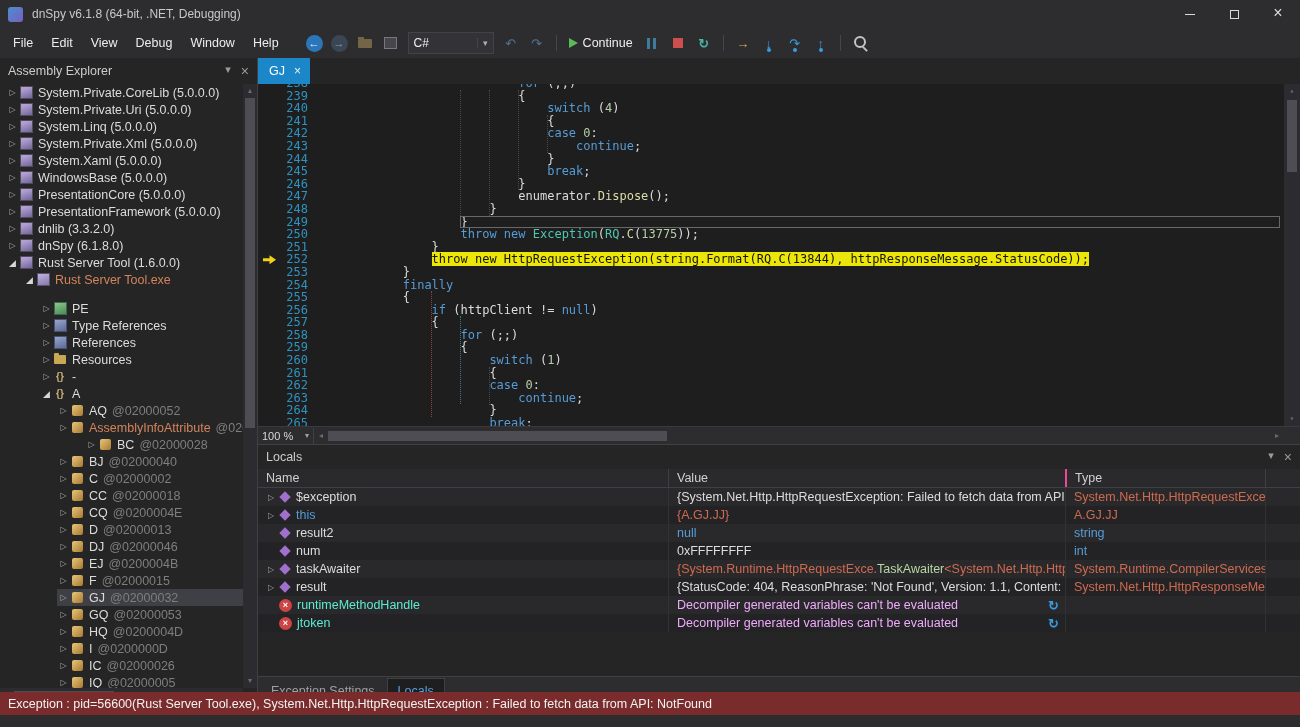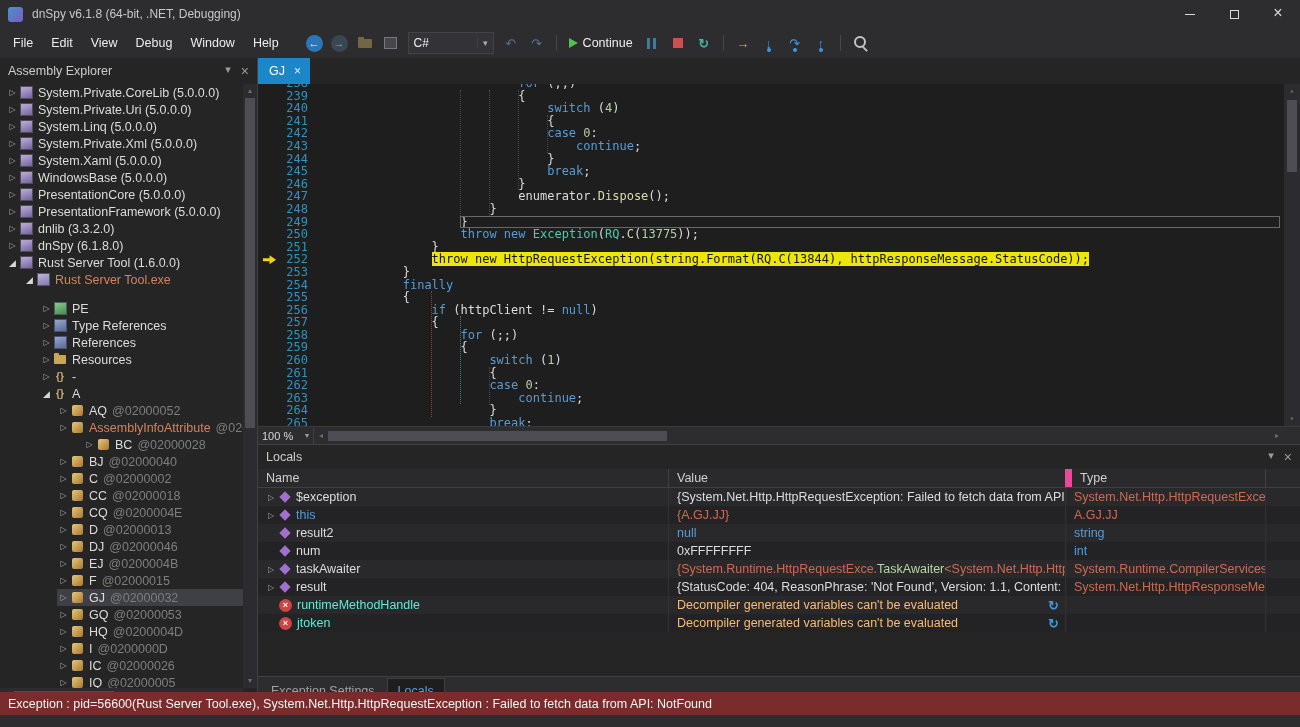--- a/index.html
+++ b/index.html
@@ -130,21 +130,21 @@
 #ed-hscroll .htrack{height:16px;}
 #ed-hscroll .corner{width:16px;height:16px;background:#2d2d30;}
 
 
 #locals-panel{height:232px;background:#252526;border-top:1px solid #3f3f46;display:flex;flex-direction:column;overflow:hidden;}
 #locals-header{height:24px;display:flex;align-items:center;padding:0 8px;color:#cccccc;}
 #locals-cols{height:19px;display:flex;background:#2a2a2c;border-bottom:1px solid #3f3f46;color:#d0d0d0;}
 .hcell{display:flex;align-items:center;padding-left:8px;overflow:hidden;}
 .hcell:nth-child(1){width:410px;}
 .hcell:nth-child(2){width:397px;border-left:1px solid #3f3f46;}
-.hcell:nth-child(3){width:200px;border-left:7px solid #ec4899;}
+.hcell:nth-child(3){width:200px;border-left:2px solid #ec4899;}
 .hcell:nth-child(4){flex:1;border-left:1px solid #3f3f46;}
 #locals-rows{flex:1;overflow:hidden;}
 .lrow{height:18px;display:flex;align-items:center;background:#29292b;}
 .lrow.alt{background:#232326;}
 .lcell{height:18px;display:flex;align-items:center;overflow:hidden;white-space:nowrap;}
 .lcell.name{width:410px;padding-left:6px;}
 .lcell.value{width:397px;padding-left:8px;position:relative;border-left:1px solid #323236;}
 .lcell.type{width:200px;padding-left:8px;border-left:1px solid #323236;}
 .lcell.extra{flex:1;border-left:1px solid #323236;}
 .lchev{flex:0 0 14px;font-size:8px;color:#a0a0a0;text-align:center;}
@@ -152,21 +152,21 @@
 .licon{flex:0 0 14px;display:flex;align-items:center;justify-content:center;margin-right:4px;}
 .licon.loc::before{content:'';width:8px;height:8px;background:#a070cc;transform:rotate(45deg);}
 .licon.err{width:13px;height:13px;flex:0 0 13px;border-radius:50%;background:#cc4444;color:#fff;font-size:9px;font-weight:bold;line-height:13px;text-align:center;margin:0 5px 0 1px;}
 .licon.err::before{content:'×';}
 .refresh{position:absolute;right:6px;color:#3a9bdc;font-weight:bold;font-size:13px;}
 .refresh::before{content:'↻';}
 .c-plain{color:#dcdcdc;}
 .c-kw{color:#569cd6;}
 .c-orange{color:#ce6a4f;}
 .c-green{color:#b8d7a3;}
-.c-error{color:#fdba74;}
+.c-error{color:#f0abfc;}
 .c-dim{color:#5eead4;}
 .c-type-orange{color:#ce6a4f;}
 
 
 #bottom-tabs{height:28px;background:#2d2d30;display:flex;align-items:center;padding-left:3px;gap:2px;border-top:1px solid #3f3f46;}
 .btab{padding:5px 10px;color:#a0a0a0;}
 .btab.active{background:#1e1e1e;color:#56a0e0;border:1px solid #3f3f46;}
 
 
 #statusbar{position:absolute;left:0;right:0;bottom:12px;height:23px;background:#7a2c2c;display:flex;align-items:center;padding-left:8px;color:#f2f2f2;}
@@ -369,21 +369,21 @@
             </span>
           </div>
           <div class="trow" style="padding-left: 57px;">
             <span class="tinner">
               <span class="chev col"></span>
               <span class="ticon i-cls"></span>
               <span class="tlabel orange">AssemblyInfoAttribute</span>
               <span class="ttoken">@02000...</span>
             </span>
           </div>
-          <div class="trow" style="padding-left: 83px;">
+          <div class="trow" style="padding-left: 57px; margin-left: 28px;">
             <span class="tinner">
               <span class="chev col"></span>
               <span class="ticon i-cls"></span>
               <span class="tlabel">BC</span>
               <span class="ttoken">@02000028</span>
             </span>
           </div>
           <div class="trow" style="padding-left: 57px;">
             <span class="tinner">
               <span class="chev col"></span>

